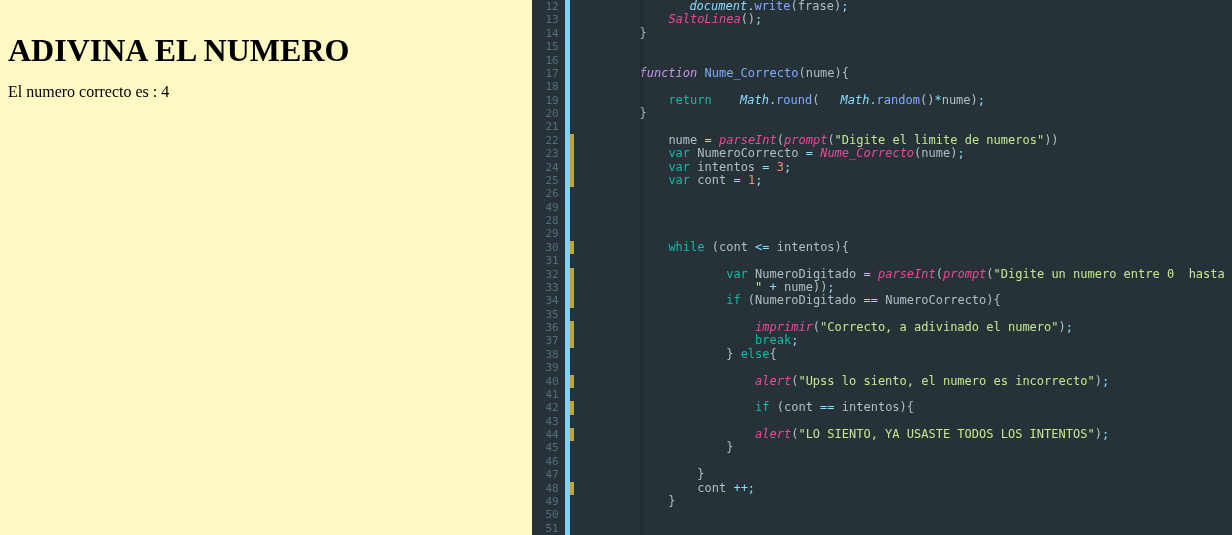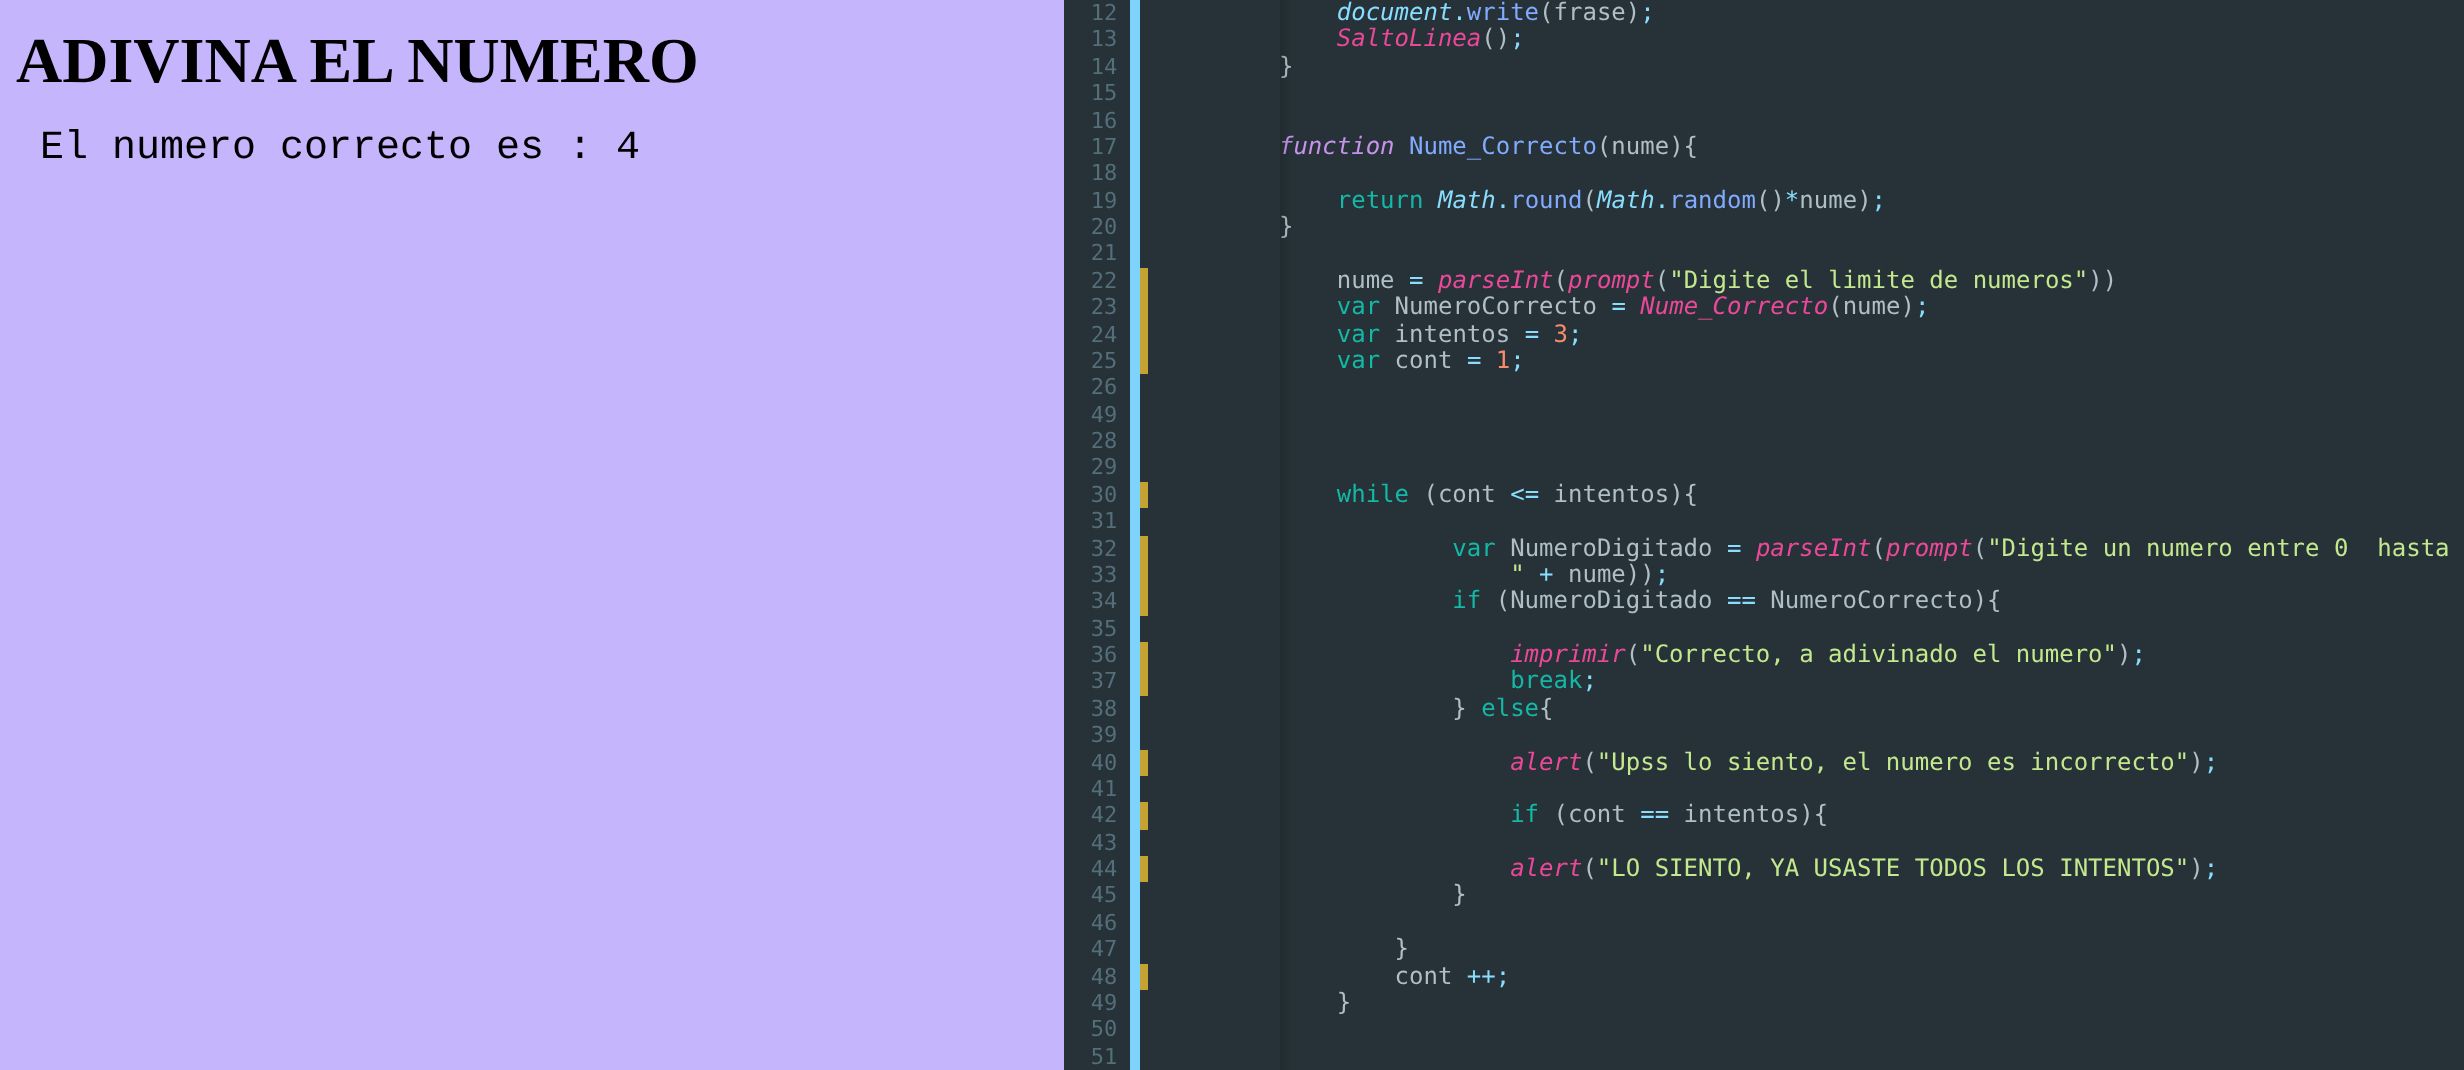--- a/index.html
+++ b/index.html
@@ -6,34 +6,34 @@
     body {
       display: flex;
       width: 1232px;
       height: 535px;
       overflow: hidden;
       font-family: Arial, sans-serif;
     }
     .preview-pane {
       width: 640px;
       height: 100%;
-      background: #c4b5fd;
-      padding: 0 8px;
+      background: #fef9c3;
+      padding: 20px 8px;
       overflow: auto;
     }
     .preview-pane h1 {
       font-family: "Times New Roman", serif;
       font-size: 32px;
       font-weight: bold;
       margin: 12px 0 14px 0;
     }
     .preview-pane p {
-      font-family: Liberation Mono, monospace;
-      font-size: 20px;
-      margin: 8px 12px;
+      font-family: Liberation Serif, serif;
+      font-size: 16px;
+      margin: 8px 0;
     }
     .editor-pane {
       flex: 1;
       height: 100%;
       background: #263238;
       display: flex;
       font-family: "Consolas", "Menlo", monospace;
       font-size: 12px;
       line-height: 13.375px;
       position: relative;
@@ -66,21 +66,21 @@
       padding-left: 8px;
       overflow: hidden;
     }
     .code .row {
       height: 13.375px;
     }
     .tk-kw { color: #c792ea; font-style: italic; }
     .tk-kw2 { color: #14b8a6; }
     .tk-fn { color: #82aaff; }
     .tk-fn-it { color: #ec4899; font-style: italic; }
-    .tk-obj { color: #89ddff; font-style: italic; }
+    .tk-obj { color: #89ddff; font-style: italic; margin-left: 21px; }
     .tk-ident { color: #b0bec5; }
     .tk-op { color: #89ddff; }
     .tk-punc { color: #89ddff; }
     .tk-paren { color: #b0bec5; }
     .tk-str { color: #c3e88d; }
     .tk-num { color: #f78c6c; }
     .tk-prop { color: #82aaff; text-align: right; }
     .splitter {
       position: absolute;
       left: 640px;

